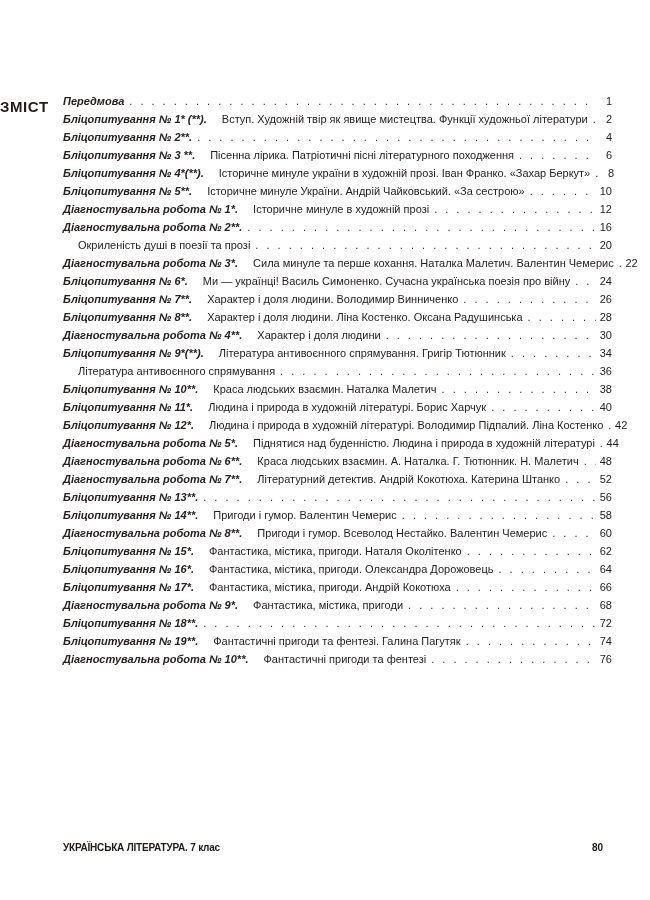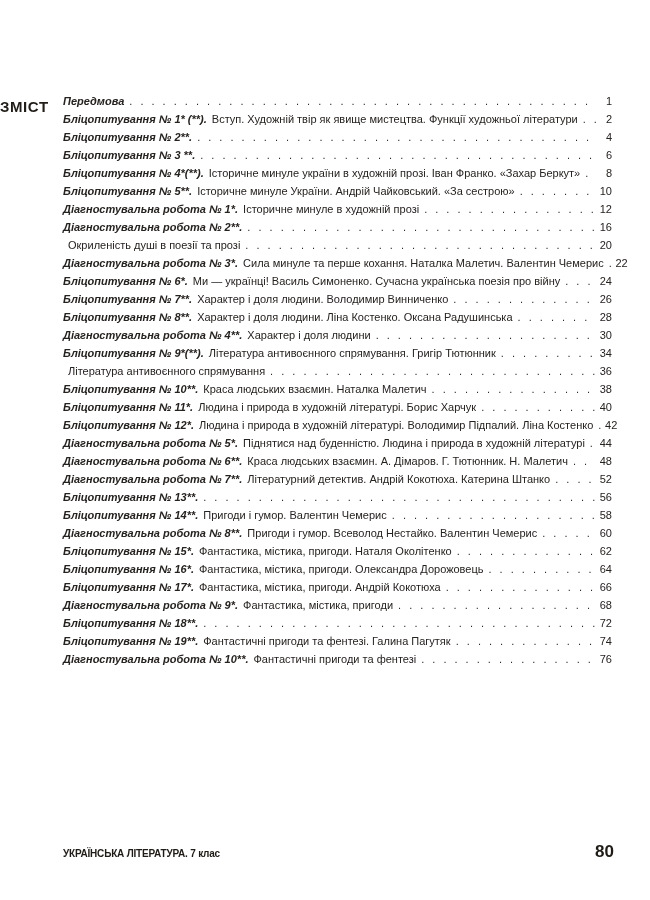--- a/index.html
+++ b/index.html
@@ -35,21 +35,21 @@
     white-space: nowrap;
   }
   .toc-prefix {
     font-style: italic;
     font-weight: 700;
     color: #262220;
     flex: 0 0 auto;
     text-align: center;
   }
   .toc-desc {
-    margin-left: 5px;
+    margin-left: 15px;
     font-weight: 400;
     color: #262220;
     flex: 0 0 auto;
   }
   .toc-desc:empty { margin-left: 0; }
   .leader {
     flex: 1 1 auto;
     overflow: hidden;
     white-space: nowrap;
     letter-spacing: 2.5px;
@@ -60,35 +60,35 @@
   .toc-page {
     flex: 0 0 auto;
     min-width: 16px;
     text-align: right;
     font-weight: 400;
     color: #262220;
   }
   .footer {
     position: absolute;
     left: 63px;
-    right: 36px;
+    right: 47px;
     top: 842px;
     display: flex;
     justify-content: space-between;
     align-items: baseline;
   }
   .footer-title {
     font-size: 10px;
     font-weight: 700;
     letter-spacing: -0.2px;
     color: #1f1b16;
     text-transform: none;
   }
   .footer-page {
-    font-size: 17px;
+    font-size: 10px;
     font-weight: 700;
     color: #1f1b16;
   }
 </style>
 </head>
 <body>
 
 <div class="page-title">ЗМІСТ</div>
 
 <div class="toc" id="toc-list">
@@ -107,20 +107,21 @@
   </div>
 
   <div class="toc-row">
     <span class="toc-prefix">Бліцопитування № 2**.</span>
     <span class="leader">. . . . . . . . . . . . . . . . . . . . . . . . . . . . . . . . . . . . . . . . . . . . . . . . . . . . . . . . . . . . . . . . . . . . . . . . . . . . . . . . . . . . . . . . . . . . . . . . . . . . . . . . . . . . . . . . . . . . . . . . . . . . . . . . . . . . . . . . . . . . . . . . . . . . . . . . . . . . . . . . . . . . . . . . . . . . . . . . . . . . . . . . . . . . . . . . . . . . . . . . </span>
     <span class="toc-page">4</span>
   </div>
 
   <div class="toc-row">
     <span class="toc-prefix">Бліцопитування № 3 **.</span>
+    <span class="toc-desc">Пісенна лірика. Патріотичні пісні літературного походження</span>
     <span class="leader">. . . . . . . . . . . . . . . . . . . . . . . . . . . . . . . . . . . . . . . . . . . . . . . . . . . . . . . . . . . . . . . . . . . . . . . . . . . . . . . . . . . . . . . . . . . . . . . . . . . . . . . . . . . . . . . . . . . . . . . . . . . . . . . . . . . . . . . . . . . . . . . . . . . . . . . . . . . . . . . . . . . . . . . . . . . . . . . . . . . . . . . . . . . . . . . . . . . . . . . . </span>
     <span class="toc-page">6</span>
   </div>
 
   <div class="toc-row">
     <span class="toc-prefix">Бліцопитування № 4*(**).</span>
     <span class="toc-desc">Історичне минуле україни в художній прозі. Іван Франко. «Захар Беркут»</span>
     <span class="leader">. . . . . . . . . . . . . . . . . . . . . . . . . . . . . . . . . . . . . . . . . . . . . . . . . . . . . . . . . . . . . . . . . . . . . . . . . . . . . . . . . . . . . . . . . . . . . . . . . . . . . . . . . . . . . . . . . . . . . . . . . . . . . . . . . . . . . . . . . . . . . . . . . . . . . . . . . . . . . . . . . . . . . . . . . . . . . . . . . . . . . . . . . . . . . . . . . . . . . . . . </span>
     <span class="toc-page">8</span>
   </div>
@@ -222,21 +223,21 @@
 
   <div class="toc-row">
     <span class="toc-prefix">Діагностувальна робота № 5*.</span>
     <span class="toc-desc">Піднятися над буденністю. Людина і природа в художній літературі</span>
     <span class="leader">. . . . . . . . . . . . . . . . . . . . . . . . . . . . . . . . . . . . . . . . . . . . . . . . . . . . . . . . . . . . . . . . . . . . . . . . . . . . . . . . . . . . . . . . . . . . . . . . . . . . . . . . . . . . . . . . . . . . . . . . . . . . . . . . . . . . . . . . . . . . . . . . . . . . . . . . . . . . . . . . . . . . . . . . . . . . . . . . . . . . . . . . . . . . . . . . . . . . . . . . </span>
     <span class="toc-page">44</span>
   </div>
 
   <div class="toc-row">
     <span class="toc-prefix">Діагностувальна робота № 6**.</span>
-    <span class="toc-desc">Краса людських взаємин. А. Дімаров. Г. Тютюнник. Н. Малетич</span>
+    <span class="toc-desc">Краса людських взаємин. А. Наталка. Г. Тютюнник. Н. Малетич</span>
     <span class="leader">. . . . . . . . . . . . . . . . . . . . . . . . . . . . . . . . . . . . . . . . . . . . . . . . . . . . . . . . . . . . . . . . . . . . . . . . . . . . . . . . . . . . . . . . . . . . . . . . . . . . . . . . . . . . . . . . . . . . . . . . . . . . . . . . . . . . . . . . . . . . . . . . . . . . . . . . . . . . . . . . . . . . . . . . . . . . . . . . . . . . . . . . . . . . . . . . . . . . . . . . </span>
     <span class="toc-page">48</span>
   </div>
 
   <div class="toc-row">
     <span class="toc-prefix">Діагностувальна робота № 7**.</span>
     <span class="toc-desc">Літературний детектив. Андрій Кокотюха. Катерина Штанко</span>
     <span class="leader">. . . . . . . . . . . . . . . . . . . . . . . . . . . . . . . . . . . . . . . . . . . . . . . . . . . . . . . . . . . . . . . . . . . . . . . . . . . . . . . . . . . . . . . . . . . . . . . . . . . . . . . . . . . . . . . . . . . . . . . . . . . . . . . . . . . . . . . . . . . . . . . . . . . . . . . . . . . . . . . . . . . . . . . . . . . . . . . . . . . . . . . . . . . . . . . . . . . . . . . . </span>
     <span class="toc-page">52</span>
   </div>

